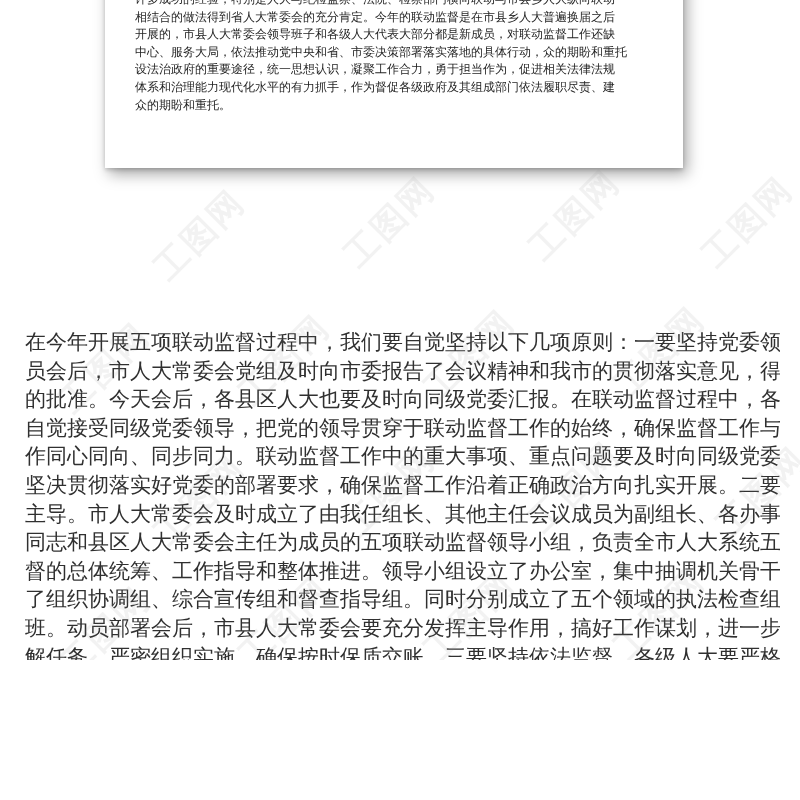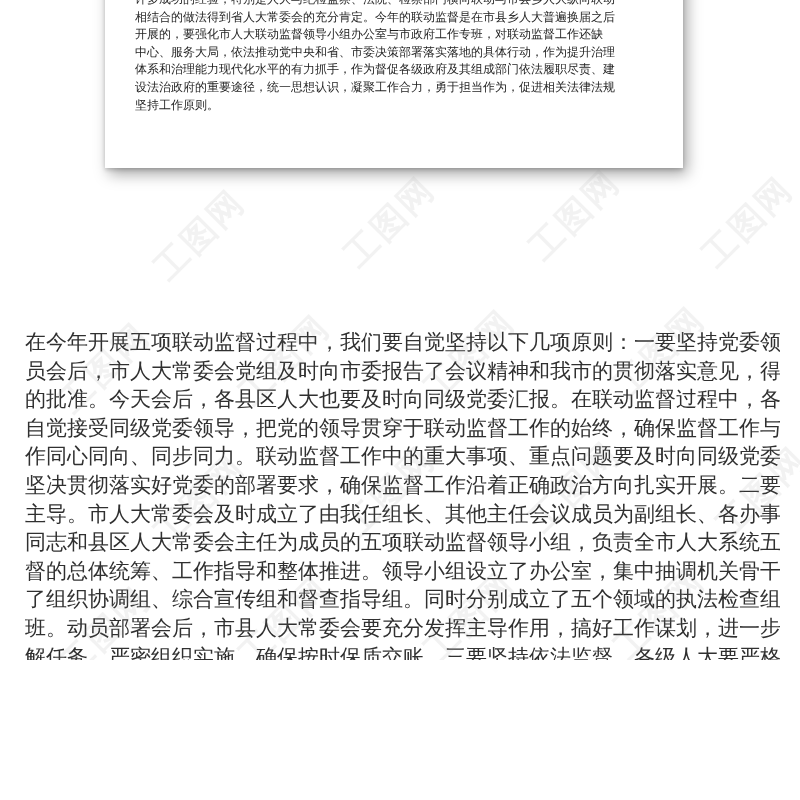--- a/index.html
+++ b/index.html
@@ -73,25 +73,25 @@
 </style>
 </head>
 <body>
 
 <div class="stage">
 
   <div class="doc-page">
     <div class="doc-page-text">
         <div class="doc-page-line">许多成功的经验，特别是人大与纪检监察、法院、检察部门横向联动与市县乡人大纵向联动</div>
         <div class="doc-page-line">相结合的做法得到省人大常委会的充分肯定。今年的联动监督是在市县乡人大普遍换届之后</div>
-        <div class="doc-page-line">开展的，要强化市人大联动监督领导小组办公室与市政府工作专班，对联动监督工作还缺</div>
-        <div class="doc-page-line">中心、服务大局，依法推动党中央和省、市委决策部署落实落地的具体行动，作为提升治理</div>
+        <div class="doc-page-line">开展的，市县人大常委会领导班子和各级人大代表大部分都是新成员，对联动监督工作还缺</div>
+        <div class="doc-page-line">中心、服务大局，依法推动党中央和省、市委决策部署落实落地的具体行动，众的期盼和重托</div>
+        <div class="doc-page-line">设法治政府的重要途径，统一思想认识，凝聚工作合力，勇于担当作为，促进相关法律法规</div>
         <div class="doc-page-line">体系和治理能力现代化水平的有力抓手，作为督促各级政府及其组成部门依法履职尽责、建</div>
-        <div class="doc-page-line">设法治政府的重要途径，统一思想认识，凝聚工作合力，勇于担当作为，促进相关法律法规</div>
-        <div class="doc-page-line">坚持工作原则。</div>
+        <div class="doc-page-line">众的期盼和重托。</div>
       </div>
   </div>
 
   <div class="body-text">
       <div class="body-text-line">在今年开展五项联动监督过程中，我们要自觉坚持以下几项原则：一要坚持党委领导。省动</div>
       <div class="body-text-line">员会后，市人大常委会党组及时向市委报告了会议精神和我市的贯彻落实意见，得到了市委</div>
       <div class="body-text-line">的批准。今天会后，各县区人大也要及时向同级党委汇报。在联动监督过程中，各级人大要</div>
       <div class="body-text-line">自觉接受同级党委领导，把党的领导贯穿于联动监督工作的始终，确保监督工作与党委的工</div>
       <div class="body-text-line">作同心同向、同步同力。联动监督工作中的重大事项、重点问题要及时向同级党委请示报告，</div>
       <div class="body-text-line">坚决贯彻落实好党委的部署要求，确保监督工作沿着正确政治方向扎实开展。二要坚持人大</div>

